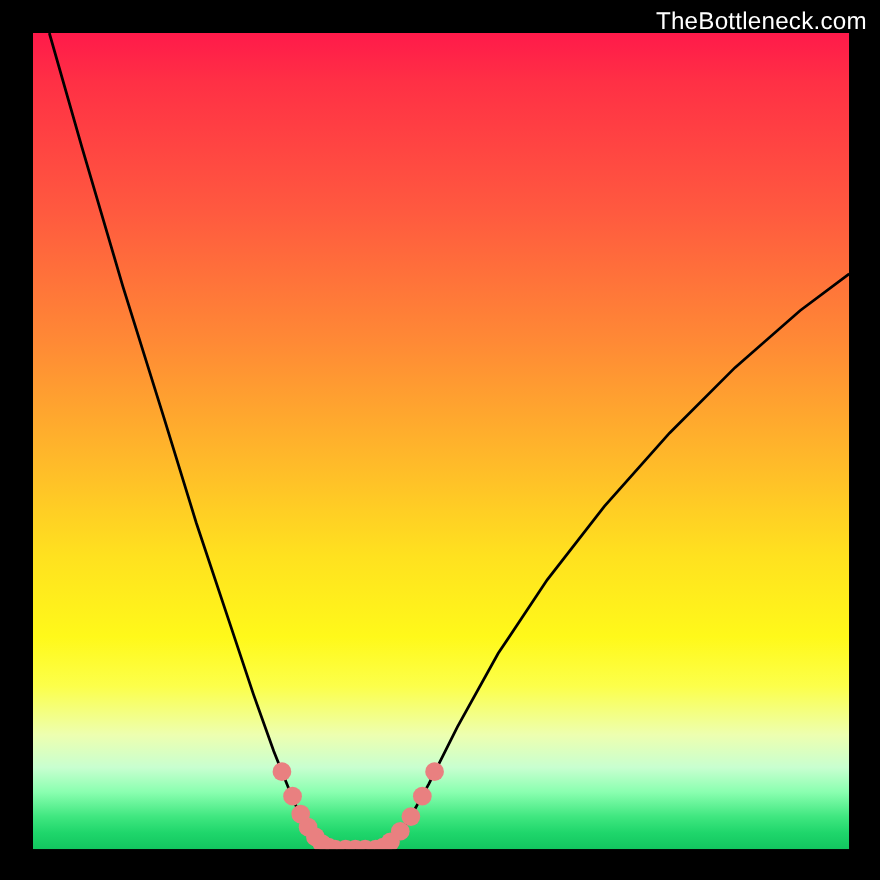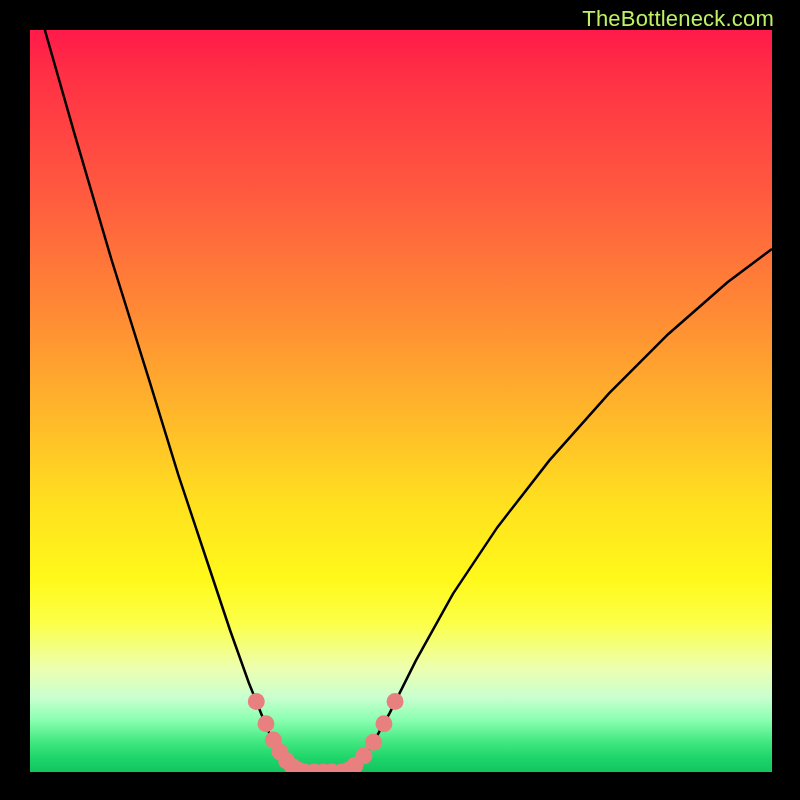--- a/index.html
+++ b/index.html
@@ -6,25 +6,25 @@
   html, body { width: 800px; height: 800px; overflow: hidden; background: #000; }
   .outer {
     width: 800px;
     height: 800px;
     background: #000;
     position: relative;
   }
   .watermark {
     position: absolute;
     top: 6px;
-    right: 26px;
+    right: 12px;
     font-family: Arial, Helvetica, sans-serif;
     font-size: 22px;
     font-weight: 500;
-    color: #bef264;
+    color: #ffffff;
     letter-spacing: 0.2px;
     z-index: 10;
   }
   .plot {
     position: absolute;
     left: 30px;
     top: 30px;
     width: 742px;
     height: 742px;
     overflow: hidden;

